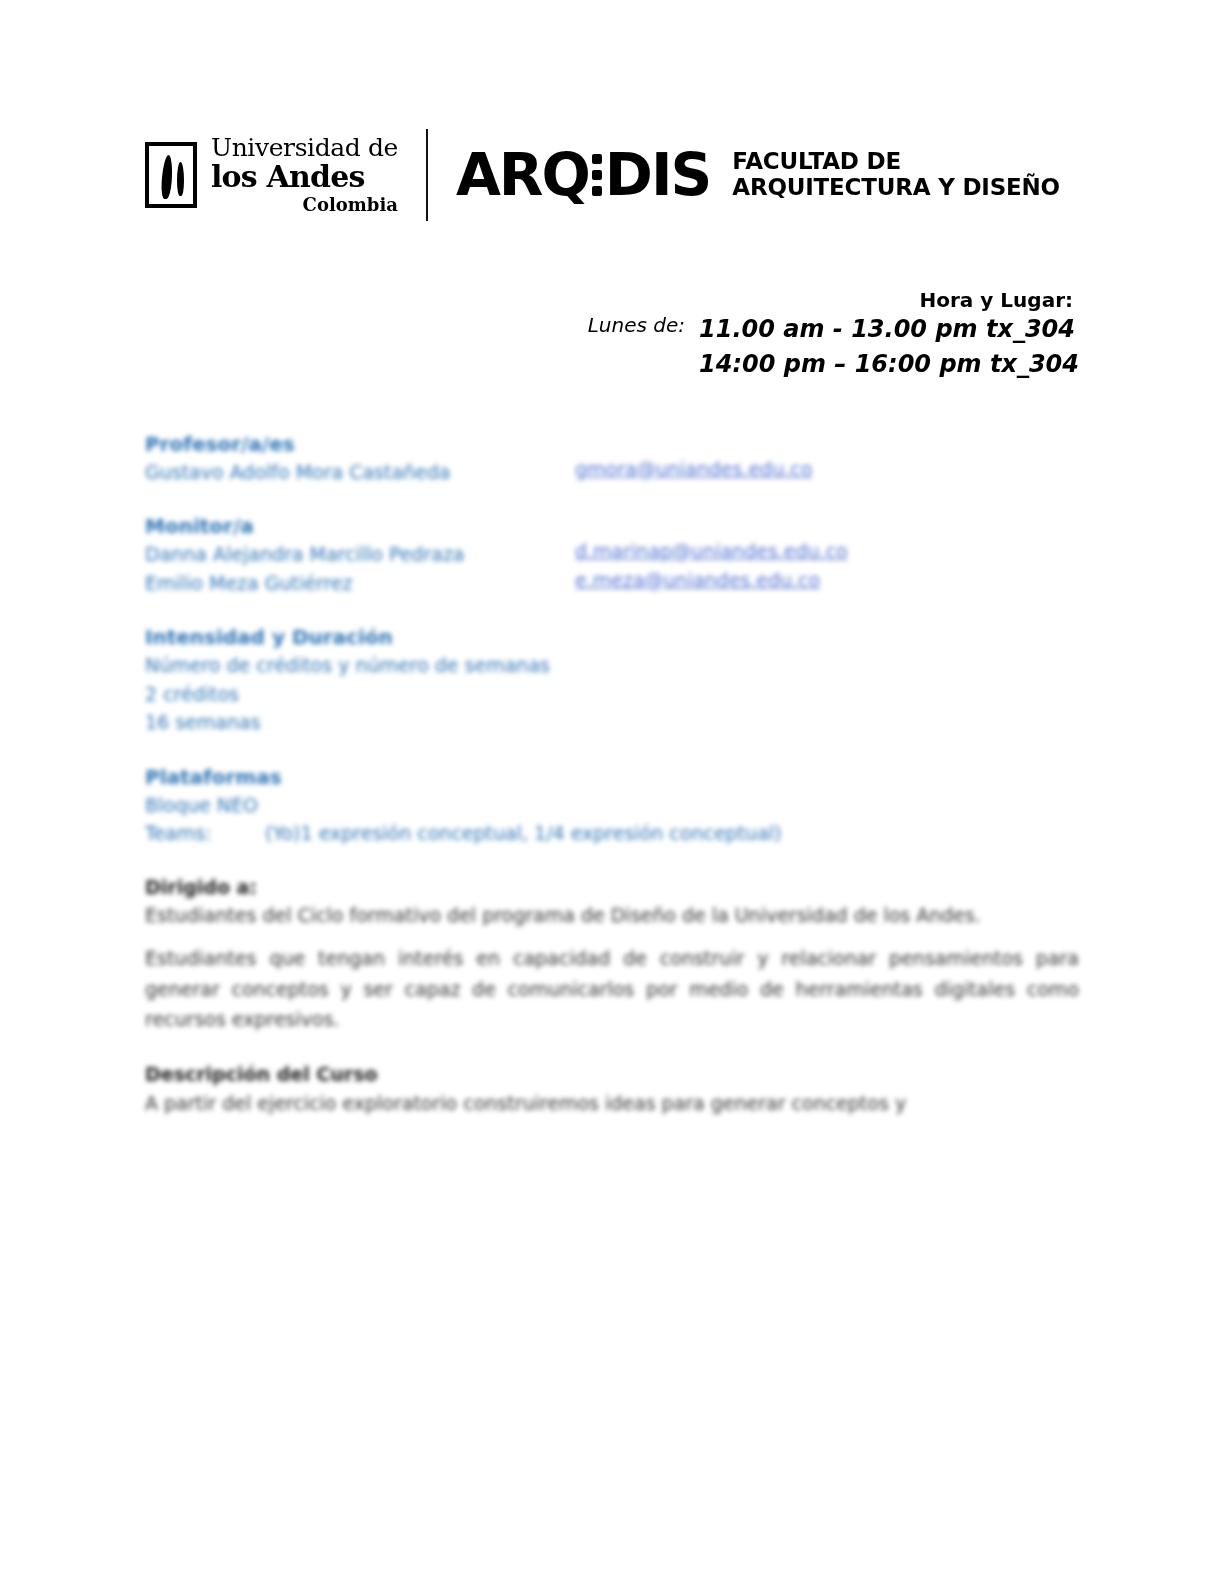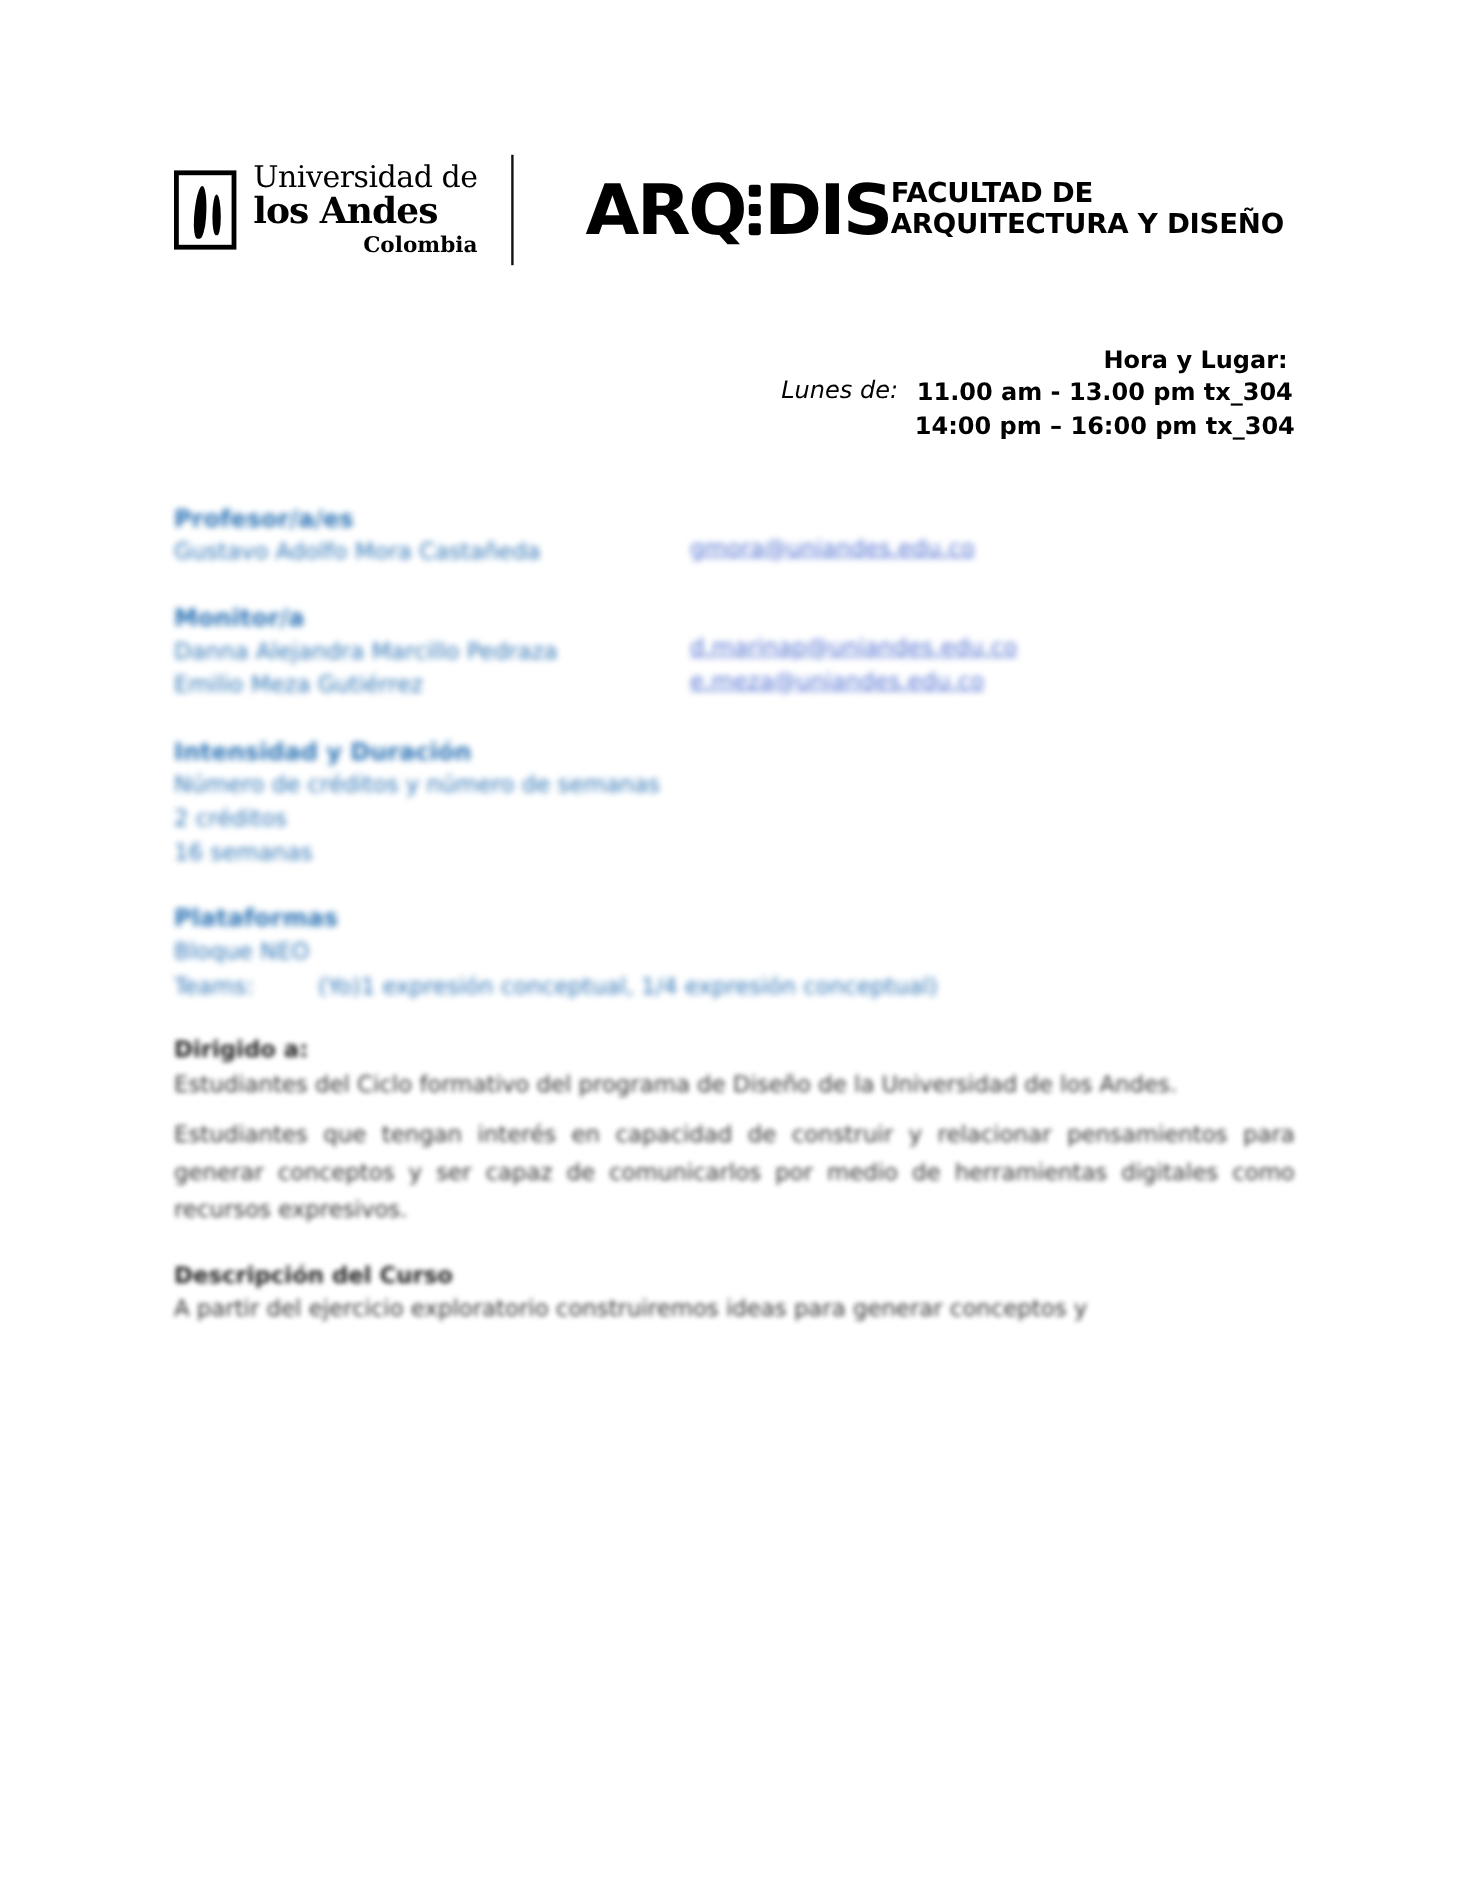--- a/index.html
+++ b/index.html
@@ -87,21 +87,21 @@
   }
   .divider-vert {
     width: 2px;
     height: 92px;
     background: #111;
     margin: 0 28px;
   }
   .arqdis {
     display: flex;
     align-items: center;
-    margin-left: 32px;
+    gap: 22px;
   }
   .arqdis-word {
     font-family: "DejaVu Sans", sans-serif;
     font-size: 58px;
     font-weight: bold;
     letter-spacing: -2px;
     line-height: 1;
     display: flex;
     align-items: center;
   }
@@ -167,23 +167,24 @@
     display: flex;
     justify-content: flex-end;
     gap: 14px;
   }
   .schedule-day {
     font-size: 20px;
     font-style: italic;
     padding-top: 1px;
   }
   .schedule-times {
-    text-align: center;
-    font-size: 20px;
-    font-weight: bold;
+    text-align: left;
+    font-size: 24px;
+    font-weight: bold;
+    font-style: italic;
     line-height: 1.45;
   }
 
   
   .body-block {
     margin-top: 48px;
   }
   .sect { margin-bottom: 0; }
   .sect-gap { height: 26px; }
   .sect-gap-sm { height: 12px; }

